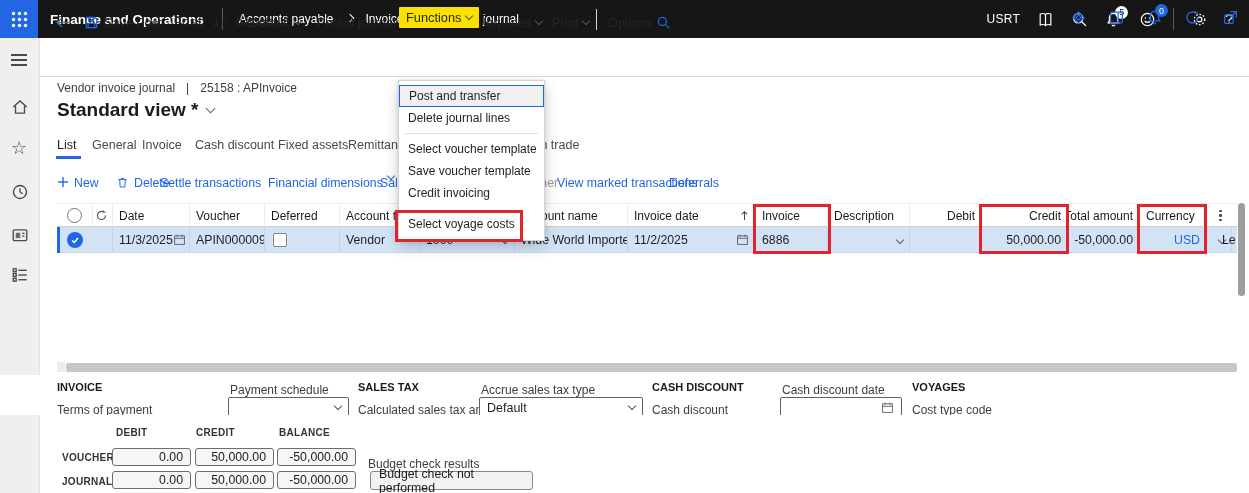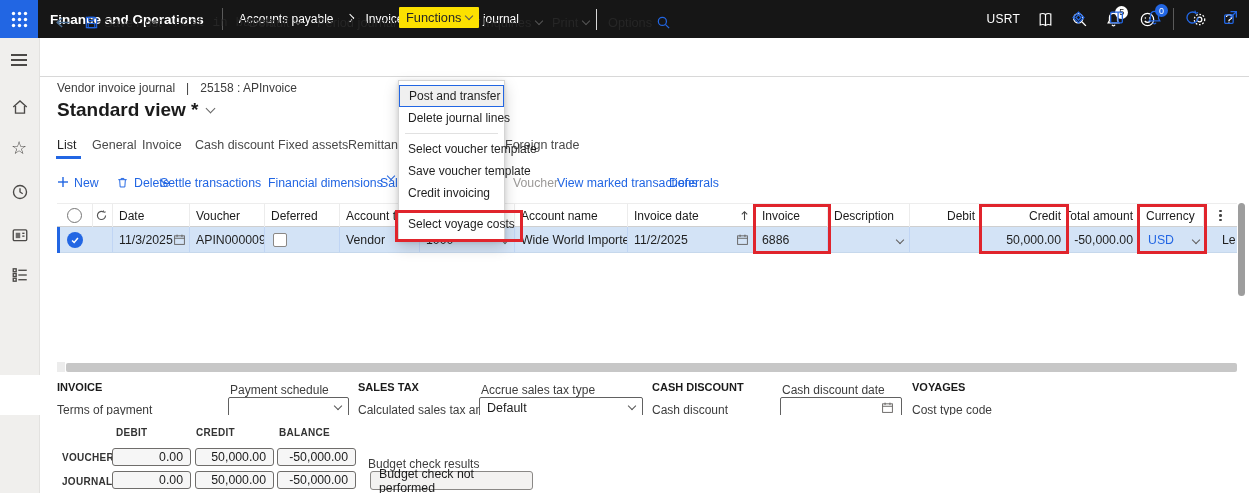--- a/index.html
+++ b/index.html
@@ -69,21 +69,21 @@
   .dots3 { display:flex; flex-direction:column; gap:2px; margin:0 auto; }
   .dots3 i { width:2.5px; height:2.5px; background:#444; border-radius:50%; }
   .usd { color:#2266E3; }
 
   
   .vscroll { position:absolute; left:1238px; top:203px; width:7px; height:93px; background:#9d9d9d; border-radius:3.5px; }
   .hs-btn { position:absolute; left:57px; top:362px; width:8px; height:10px; background:#ececec; }
   .hscroll { position:absolute; left:66px; top:363px; width:1171px; height:9px; background:#c7c7c7; border-radius:2px; }
 
   
-  .fmenu { position:absolute; left:398px; top:80px; width:107px; height:161px; background:#fff; border:1px solid #d4d4d4; box-shadow:0 6px 14px rgba(0,0,0,.18), 0 1px 4px rgba(0,0,0,.12); z-index:20; padding-top:4px; }
+  .fmenu { position:absolute; left:398px; top:80px; width:147px; height:161px; background:#fff; border:1px solid #d4d4d4; box-shadow:0 6px 14px rgba(0,0,0,.18), 0 1px 4px rgba(0,0,0,.12); z-index:20; padding-top:4px; }
   .mi { height:22px; display:flex; align-items:center; padding:0 9px; font-size:12px; color:#1f1f1f; white-space:nowrap; cursor:pointer; }
   .mi.focused { background:#f0f0f0; border:1px solid #2266E3; }
   .m-div { border-top:1px solid #e1e1e1; margin:4px 6px; }
   .mi.last { margin-top:9px; }
 
   
   .redbox { position:absolute; border:3px solid #E0242C; z-index:40; pointer-events:none; }
 
   
   .fpanel { position:absolute; left:0; top:375px; width:1249px; height:40px; overflow:hidden; background:#fff; }
@@ -406,21 +406,21 @@
           <line x1="11" y1="2" x2="11" y2="5"></line>
         </svg>
     </div>
     <div class="gc" style="left:699px; width:72px;">6886</div>
     <div class="gc" style="left:771px; width:82px;">
         <span class="cell-chev"></span>
       </div>
     <div class="gc num" style="left:853px; width:72px;"></div>
     <div class="gc num" style="left:925px; width:86px;">50,000.00</div>
     <div class="gc num" style="left:1011px; width:72px;">-50,000.00</div>
-    <div class="gc" style="left:1085px; width:64px;">
+    <div class="gc" style="left:1111px; width:64px;">
       <span class="usd">USD</span>
         <span class="cell-chev"></span>
     </div>
     <div class="gc" style="left:1147px; width:33px; padding-left:18px; border-right:none;">Le</div>
   </div>
 
   <div class="vscroll"></div>
   <div class="hs-btn"></div>
   <div class="hscroll"></div>
 

